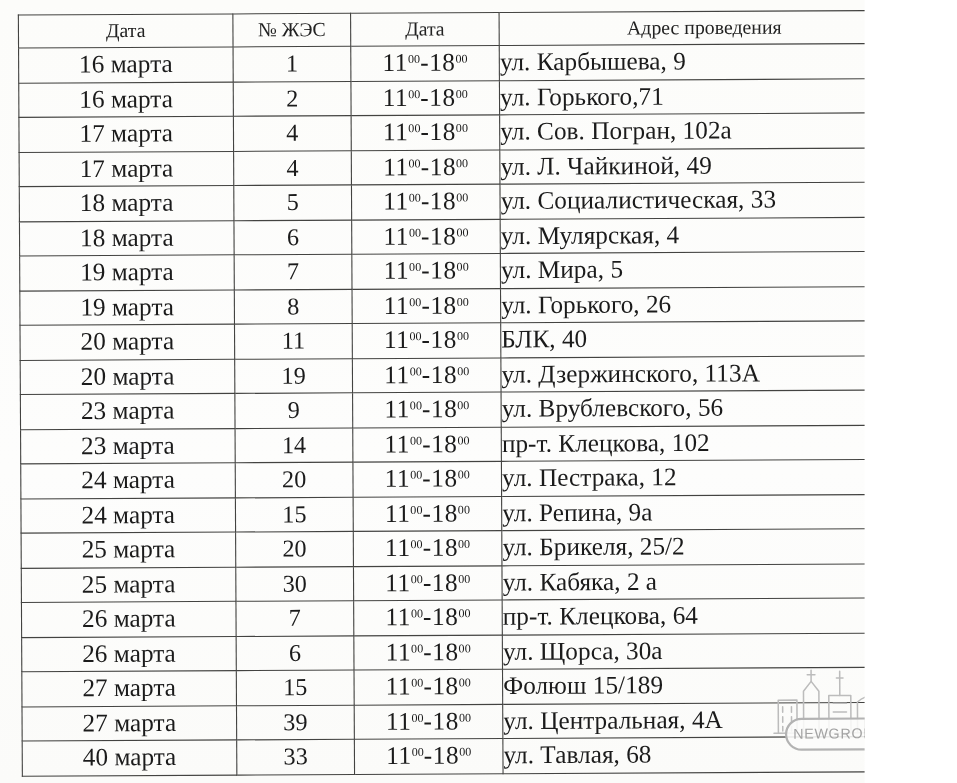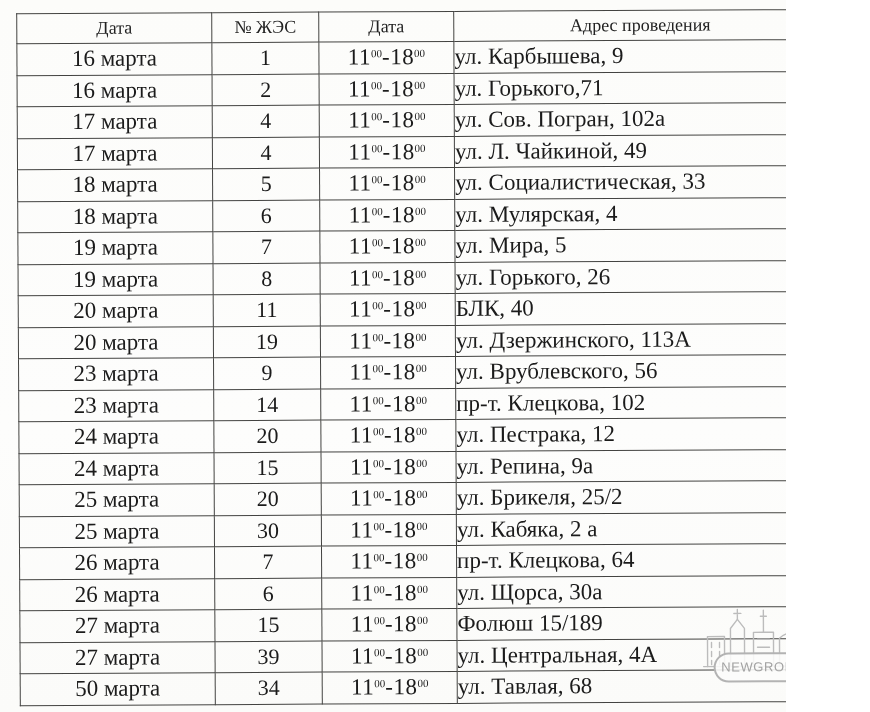--- a/index.html
+++ b/index.html
@@ -232,22 +232,22 @@
   </tr>
 
   <tr>
     <td class="c-date">27 марта</td>
     <td class="c-zhes">39</td>
     <td class="c-time"><span>11</span><sup>00</sup><span>-</span><span>18</span><sup>00</sup></td>
     <td class="c-addr">ул. Центральная, 4А</td>
   </tr>
 
   <tr>
-    <td class="c-date">50 марта</td>
-    <td class="c-zhes">34</td>
+    <td class="c-date">40 марта</td>
+    <td class="c-zhes">33</td>
     <td class="c-time"><span>11</span><sup>00</sup><span>-</span><span>18</span><sup>00</sup></td>
     <td class="c-addr">ул. Тавлая, 68</td>
   </tr>
 </tbody>
     </table>
 
     <div class="watermark">
       <svg class="skyline" width="158" height="62" viewBox="0 0 158 62" fill="none" stroke="#bcbcbc" stroke-width="1.4" stroke-linejoin="round" stroke-linecap="round">
         <path d="M6 60 V30 h17 V60"></path>
         <path d="M10 36 v5 M18 36 v5 M10 45 v5 M18 45 v5 M10 54 v4 M18 54 v4"></path>

